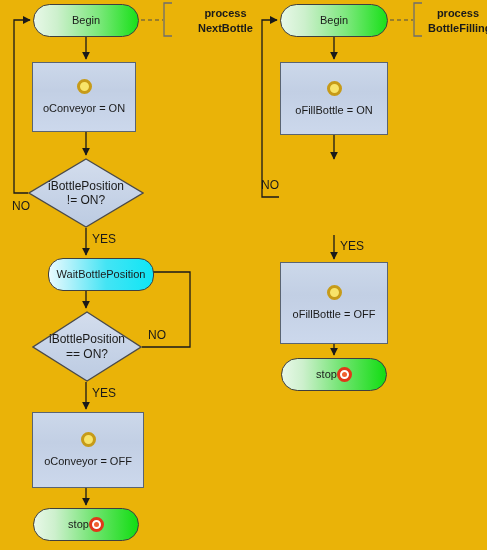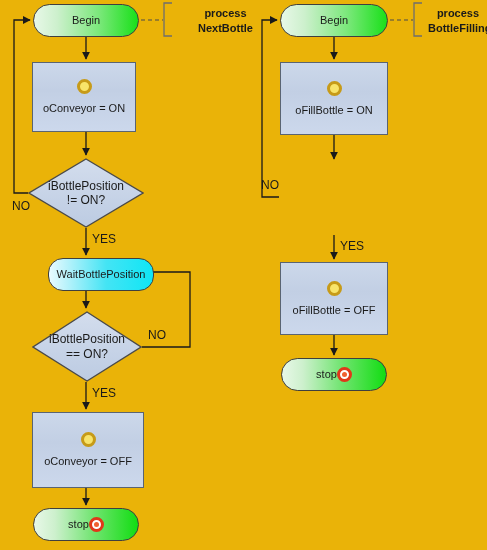--- a/index.html
+++ b/index.html
@@ -250,21 +250,21 @@
 
   <div class="node action" style="left:280px; top:62px; width:108px; height:73px;">
     <span class="coil"></span>
     <span>oFillBottle = ON</span>
   </div>
 
 
   <div class="edge-label" style="left:261px; top:178px;">NO</div>
   <div class="edge-label" style="left:340px; top:239px;">YES</div>
 
-  <div class="node action" style="left:280px; top:262px; width:108px; height:73px;">
+  <div class="node action" style="left:280px; top:262px; width:108px; height:82px;">
     <span class="coil"></span>
     <span>oFillBottle = OFF</span>
   </div>
 
   <div class="node terminal-stop" style="left:281px; top:358px; width:106px; height:33px;">
     <span class="stop-inner">
       <span>stop</span>
       <span class="stop-dot"></span>
     </span>
   </div>

